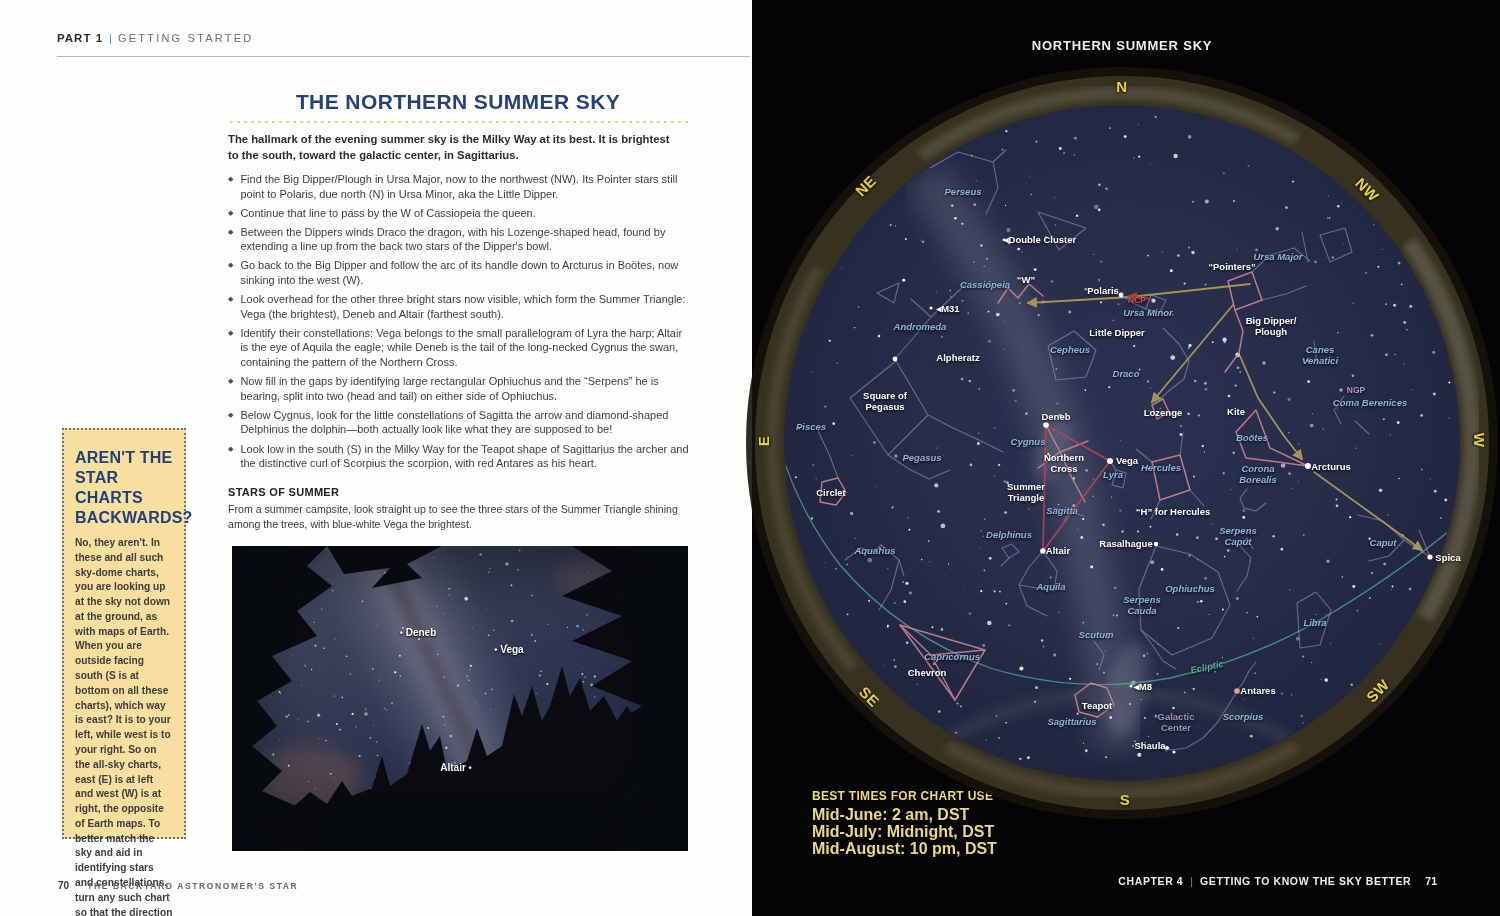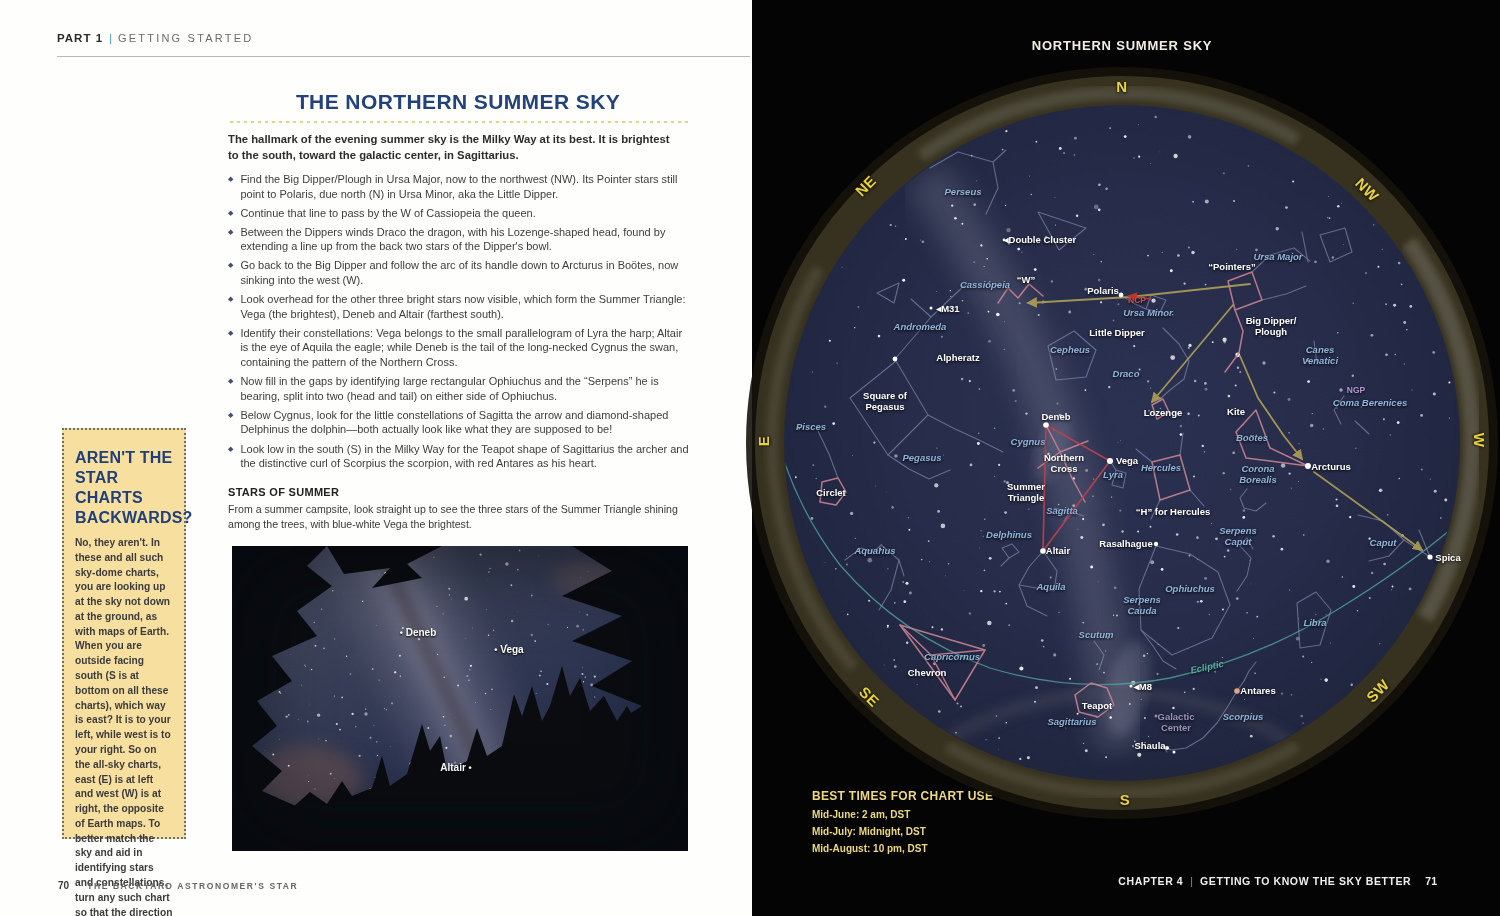--- a/index.html
+++ b/index.html
@@ -46,21 +46,21 @@
   .sidebar p{margin:0;font-size:10.2px;font-weight:bold;color:#3c3c3c;line-height:1.45;}
   .footer-left{position:absolute;left:58px;top:875px;white-space:nowrap;}
   .footer-left .pn{font-size:10px;font-weight:bold;color:#3a3a3a;}
   .footer-left .bt{font-size:8.5px;font-weight:bold;color:#666;letter-spacing:1.6px;margin-left:18px;}
   
   .right-page{position:absolute;left:752px;top:0;width:748px;height:916px;background:#040404;}
   .chart-title{position:absolute;left:370px;top:38px;transform:translateX(-50%);margin:0;
      font-size:13px;font-weight:bold;color:#f2efe2;letter-spacing:.8px;white-space:nowrap;}
   .best-times{position:absolute;left:60px;top:789px;}
   .bt-head{font-size:12px;font-weight:bold;color:#ecd87f;letter-spacing:.3px;margin-bottom:3px;}
-  .bt-line{font-size:10px;font-weight:bold;color:#ecd87f;line-height:17px;}
+  .bt-line{font-size:16px;font-weight:bold;color:#ecd87f;line-height:17px;}
   .footer-right{position:absolute;right:63px;top:875px;white-space:nowrap;font-size:10.5px;}
   .footer-right .ch{font-weight:bold;color:#efefef;letter-spacing:.6px;}
   .footer-right .sep2{color:#8a8a8a;margin:0 7px;}
   .footer-right .ct{font-weight:bold;color:#efefef;letter-spacing:.6px;}
   .footer-right .pn2{font-weight:bold;color:#efefef;margin-left:14px;}
   
   #chart-svg{position:absolute;left:0;top:0;width:1500px;height:916px;pointer-events:none;}
   #chart-labels{position:absolute;left:0;top:0;width:1500px;height:916px;pointer-events:none;}
   .slabel,.clabel,.compass{position:absolute;transform:translate(-50%,-50%);white-space:pre-line;
      text-align:center;text-shadow:0 1px 3px rgba(0,0,0,.95);line-height:1.2;}

